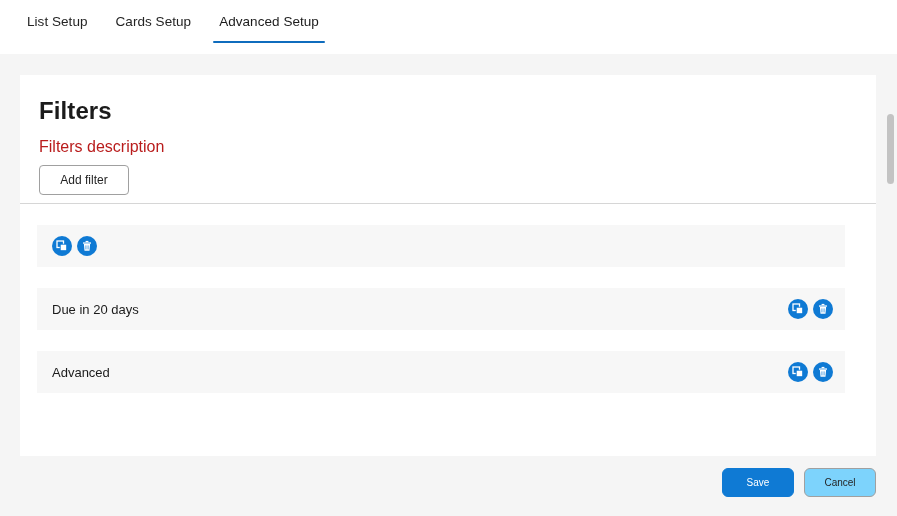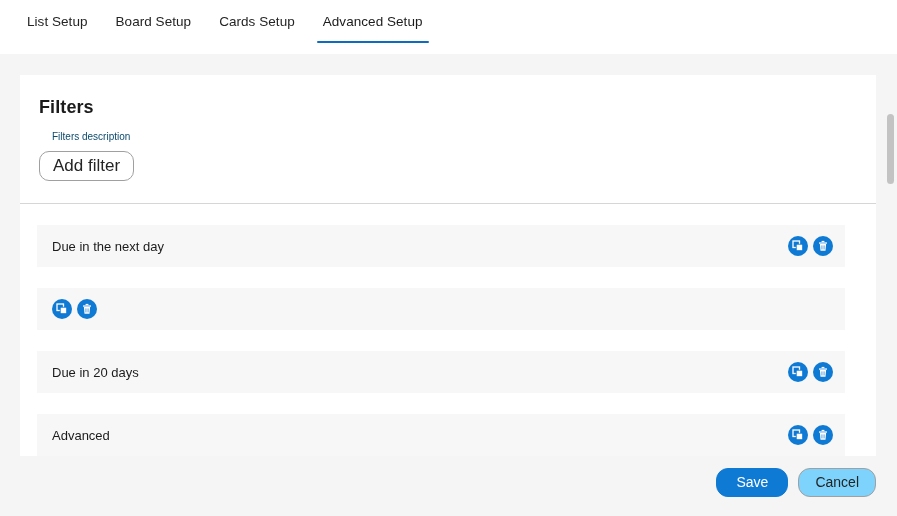--- a/index.html
+++ b/index.html
@@ -74,44 +74,44 @@
     box-sizing: border-box;
     overflow: hidden;
   }
 
   .card-head {
     padding: 22px 18px 0 18px;
     height: 128px;
     box-sizing: border-box;
   }
   .card-title {
-    font-size: 18px;
+    font-size: 24px;
     font-weight: bold;
     color: #1b1b1b;
     margin: 0 0 0 1px;
     letter-spacing: 0.1px;
   }
   .card-desc {
-    font-size: 10px;
-    color: #0c4a6e;
-    margin: 13px 0 0 14px;
+    font-size: 16px;
+    color: #b91c1c;
+    margin: 13px 0 0 1px;
   }
   .add-btn {
     margin: 9px 0 0 1px;
     display: inline-block;
     min-width: 90px;
     height: 30px;
     line-height: 28px;
     text-align: center;
     padding: 0 13px;
     box-sizing: border-box;
     background: #ffffff;
     border: 1px solid #a0a0a0;
-    border-radius: 10px;
-    font-size: 17px;
+    border-radius: 4px;
+    font-size: 12px;
     color: #242424;
     cursor: pointer;
     font-family: "Liberation Sans", sans-serif;
   }
 
   .divider {
     height: 1px;
     background: #d6d6d6;
     width: 100%;
   }
@@ -159,22 +159,22 @@
     position: absolute;
     right: 21px;
     top: 414px;
     display: flex;
     gap: 10px;
   }
   .btn {
     height: 29px;
     min-width: 72px;
     box-sizing: border-box;
-    font-size: 14px;
-    border-radius: 12px;
+    font-size: 10px;
+    border-radius: 6px;
     cursor: pointer;
     font-family: "Liberation Sans", sans-serif;
     padding: 0 16px;
     line-height: 27px;
     text-align: center;
   }
   .btn-primary {
     background: #0f7ad4;
     border: 1px solid #0f7ad4;
     color: #ffffff;
@@ -206,23 +206,20 @@
   }
 </style>
 </head>
 <body>
 
 <div class="tabbar">
   <div class="tab">
     <span>List Setup</span>
   </div>
   <div class="tab">
-    <span>Board Setup</span>
-  </div>
-  <div class="tab">
     <span>Cards Setup</span>
   </div>
   <div class="tab active">
     <span>Advanced Setup</span>
   </div>
 </div>
 
 <div class="page">
 
   <div class="card">
@@ -230,22 +227,22 @@
     <div class="card-head">
       <div class="card-title">Filters</div>
       <div class="card-desc">Filters description</div>
       <div class="add-btn">Add filter</div>
     </div>
 
     <div class="divider"></div>
 
     <div class="rows">
 
+
       <div class="filter-row">
-        <span class="filter-label">Due in the next day</span>
         <span class="row-actions">
           <button class="icon-btn">
             <span>
               <svg width="12" height="12" viewBox="0 0 12 12" aria-hidden="true">
                 <rect x="1" y="1" width="6.5" height="6.5" fill="none" stroke="#ffffff" stroke-width="1.3"></rect>
                 <rect x="4.2" y="4.2" width="6.5" height="6.5" fill="#ffffff" stroke="#0f7ad4" stroke-width="0.9"></rect>
               </svg>
             </span>
           </button>
           <button class="icon-btn">
@@ -256,20 +253,21 @@
                 <path d="M2.9 4.1 L9.1 4.1 L8.5 10.8 L3.5 10.8 Z" fill="#ffffff"></path>
                 <rect x="4.6" y="5.4" width="0.7" height="4" fill="#0f7ad4"></rect>
                 <rect x="6.7" y="5.4" width="0.7" height="4" fill="#0f7ad4"></rect>
               </svg>
             </span>
           </button>
         </span>
       </div>
 
       <div class="filter-row">
+        <span class="filter-label">Due in 20 days</span>
         <span class="row-actions">
           <button class="icon-btn">
             <span>
               <svg width="12" height="12" viewBox="0 0 12 12" aria-hidden="true">
                 <rect x="1" y="1" width="6.5" height="6.5" fill="none" stroke="#ffffff" stroke-width="1.3"></rect>
                 <rect x="4.2" y="4.2" width="6.5" height="6.5" fill="#ffffff" stroke="#0f7ad4" stroke-width="0.9"></rect>
               </svg>
             </span>
           </button>
           <button class="icon-btn">
@@ -280,21 +278,21 @@
                 <path d="M2.9 4.1 L9.1 4.1 L8.5 10.8 L3.5 10.8 Z" fill="#ffffff"></path>
                 <rect x="4.6" y="5.4" width="0.7" height="4" fill="#0f7ad4"></rect>
                 <rect x="6.7" y="5.4" width="0.7" height="4" fill="#0f7ad4"></rect>
               </svg>
             </span>
           </button>
         </span>
       </div>
 
       <div class="filter-row">
-        <span class="filter-label">Due in 20 days</span>
+        <span class="filter-label">Advanced</span>
         <span class="row-actions">
           <button class="icon-btn">
             <span>
               <svg width="12" height="12" viewBox="0 0 12 12" aria-hidden="true">
                 <rect x="1" y="1" width="6.5" height="6.5" fill="none" stroke="#ffffff" stroke-width="1.3"></rect>
                 <rect x="4.2" y="4.2" width="6.5" height="6.5" fill="#ffffff" stroke="#0f7ad4" stroke-width="0.9"></rect>
               </svg>
             </span>
           </button>
           <button class="icon-btn">
@@ -304,45 +302,20 @@
                 <rect x="4.6" y="0.9" width="2.8" height="1.2" fill="#ffffff"></rect>
                 <path d="M2.9 4.1 L9.1 4.1 L8.5 10.8 L3.5 10.8 Z" fill="#ffffff"></path>
                 <rect x="4.6" y="5.4" width="0.7" height="4" fill="#0f7ad4"></rect>
                 <rect x="6.7" y="5.4" width="0.7" height="4" fill="#0f7ad4"></rect>
               </svg>
             </span>
           </button>
         </span>
       </div>
 
-      <div class="filter-row">
-        <span class="filter-label">Advanced</span>
-        <span class="row-actions">
-          <button class="icon-btn">
-            <span>
-              <svg width="12" height="12" viewBox="0 0 12 12" aria-hidden="true">
-                <rect x="1" y="1" width="6.5" height="6.5" fill="none" stroke="#ffffff" stroke-width="1.3"></rect>
-                <rect x="4.2" y="4.2" width="6.5" height="6.5" fill="#ffffff" stroke="#0f7ad4" stroke-width="0.9"></rect>
-              </svg>
-            </span>
-          </button>
-          <button class="icon-btn">
-            <span>
-              <svg width="12" height="12" viewBox="0 0 12 12" aria-hidden="true">
-                <rect x="2" y="2.4" width="8" height="1.3" fill="#ffffff"></rect>
-                <rect x="4.6" y="0.9" width="2.8" height="1.2" fill="#ffffff"></rect>
-                <path d="M2.9 4.1 L9.1 4.1 L8.5 10.8 L3.5 10.8 Z" fill="#ffffff"></path>
-                <rect x="4.6" y="5.4" width="0.7" height="4" fill="#0f7ad4"></rect>
-                <rect x="6.7" y="5.4" width="0.7" height="4" fill="#0f7ad4"></rect>
-              </svg>
-            </span>
-          </button>
-        </span>
-      </div>
-
     </div>
   </div>
 
   <div class="footer">
     <div class="btn btn-primary">Save</div>
     <div class="btn btn-secondary">Cancel</div>
   </div>
 </div>
 
 <div class="scroll-track">

